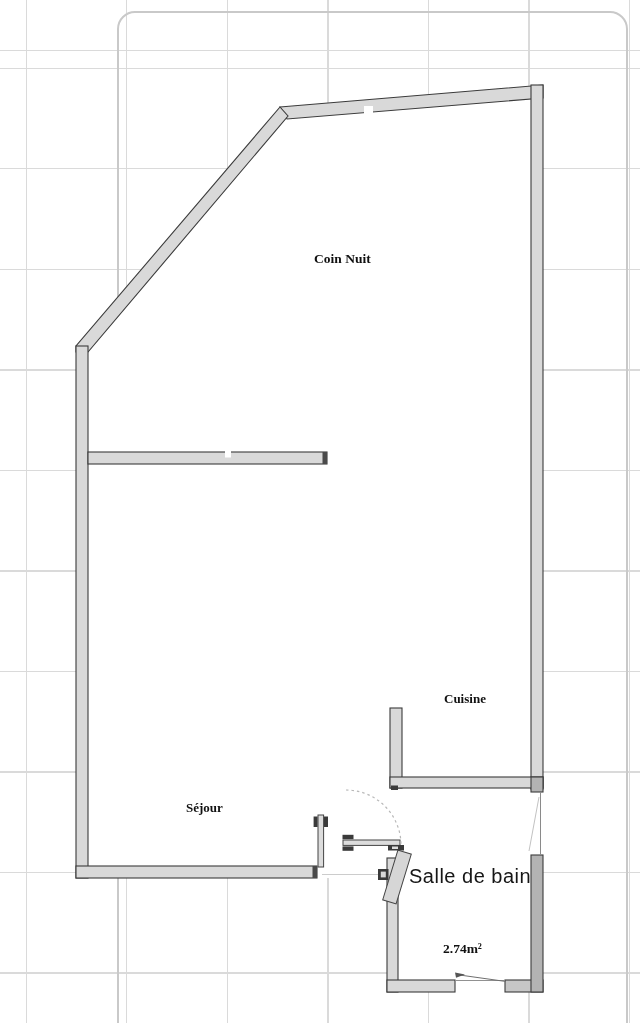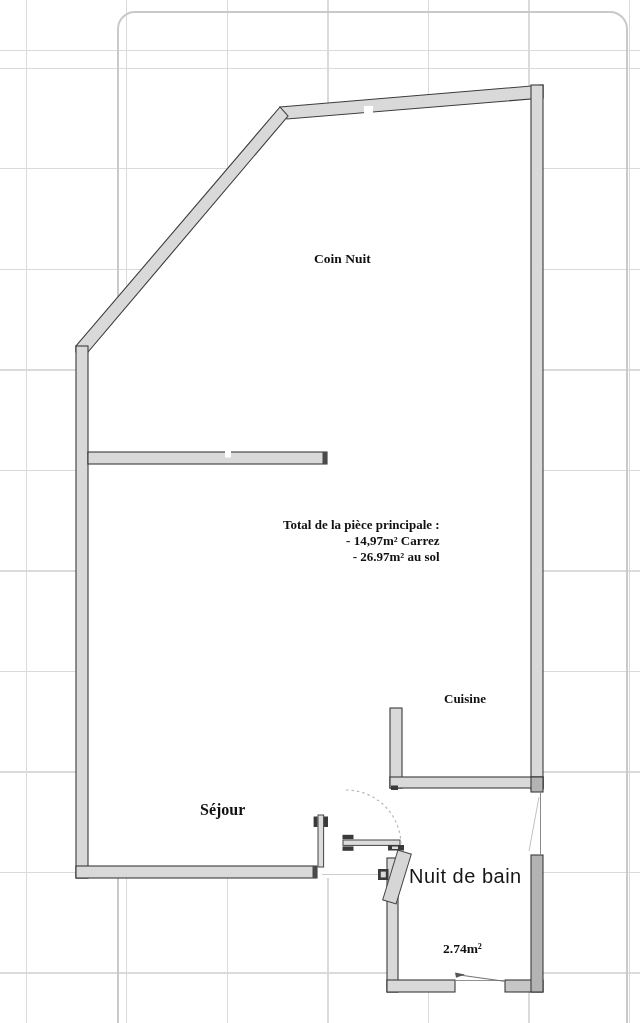--- a/index.html
+++ b/index.html
@@ -1,19 +1,18 @@
 <!DOCTYPE html>
 <html><head>
 <meta charset="utf-8">
 <style>
   html,body{margin:0;padding:0;background:#ffffff;}
   .stage{
     position:relative;width:640px;height:1023px;overflow:hidden;background:#ffffff;
     font-family:"Liberation Serif","DejaVu Serif",serif;
-    text-align:right;
   }
   .grid{
     position:absolute;left:0;top:0;width:640px;height:1023px;
     background-image:
       repeating-linear-gradient(90deg,#dadada 0 1px,transparent 1px 100.5px),
       repeating-linear-gradient(180deg,#dadada 0 1px,transparent 1px 100.5px);
     background-position:26px 0,0 68px;
   }
   .card{
     position:absolute;left:117px;top:11px;width:507px;height:1100px;
@@ -21,21 +20,21 @@
   }
   .fp-svg{position:absolute;left:0;top:0;}
   .label{
     position:absolute;color:#111;white-space:nowrap;line-height:1.15;
   }
   .lbl-serif{font-family:"Liberation Serif","DejaVu Serif",serif;font-weight:bold;}
   .lbl-sans{font-family:"Liberation Sans","DejaVu Sans",sans-serif;font-weight:normal;}
   .coin-nuit{left:314px;top:251px;font-size:13.5px;}
   .total-note{left:283px;top:517px;font-size:13px;line-height:16px;}
   .cuisine{left:444px;top:692px;font-size:13px;}
-  .sejour{left:200px;top:801px;font-size:16px;}
+  .sejour{left:186px;top:801px;font-size:13px;}
   .salle-de-bain{left:409px;top:865px;font-size:20px;color:#161616;letter-spacing:0.5px;}
   .bain-area{left:443px;top:896px;font-size:13.5px;margin-top:45px;}
 </style>
 </head>
 <body>
 
 <div class="stage">
 
   <div class="grid"></div>
   <div class="card"></div>
@@ -94,27 +93,22 @@
     </g>
     <rect x="388" y="845" width="16" height="5.5" fill="#3a3a3a"></rect>
     <rect x="392" y="846.5" width="6" height="2.5" fill="#dddddd"></rect>
     <rect x="378" y="869" width="10.5" height="11" fill="#3a3a3a"></rect>
     <rect x="380.8" y="871.6" width="5" height="5.8" fill="#d9d9d9"></rect>
     <rect x="391" y="785.5" width="7" height="4.5" fill="#3a3a3a"></rect>
   </svg>
 
   <div class="label lbl-serif coin-nuit">Coin Nuit</div>
 
-  <div class="label lbl-serif total-note">
-    <div>Total de la pièce principale :</div>
-    <div>- 14,97m² Carrez</div>
-    <div>- 26.97m² au sol</div>
-  </div>
 
   <div class="label lbl-serif cuisine">Cuisine</div>
 
   <div class="label lbl-serif sejour">Séjour</div>
 
-  <div class="label lbl-sans salle-de-bain">Nuit de bain</div>
+  <div class="label lbl-sans salle-de-bain">Salle de bain</div>
 
   <div class="label lbl-serif bain-area">2.74m²</div>
 
 </div>
 
 </body></html>

